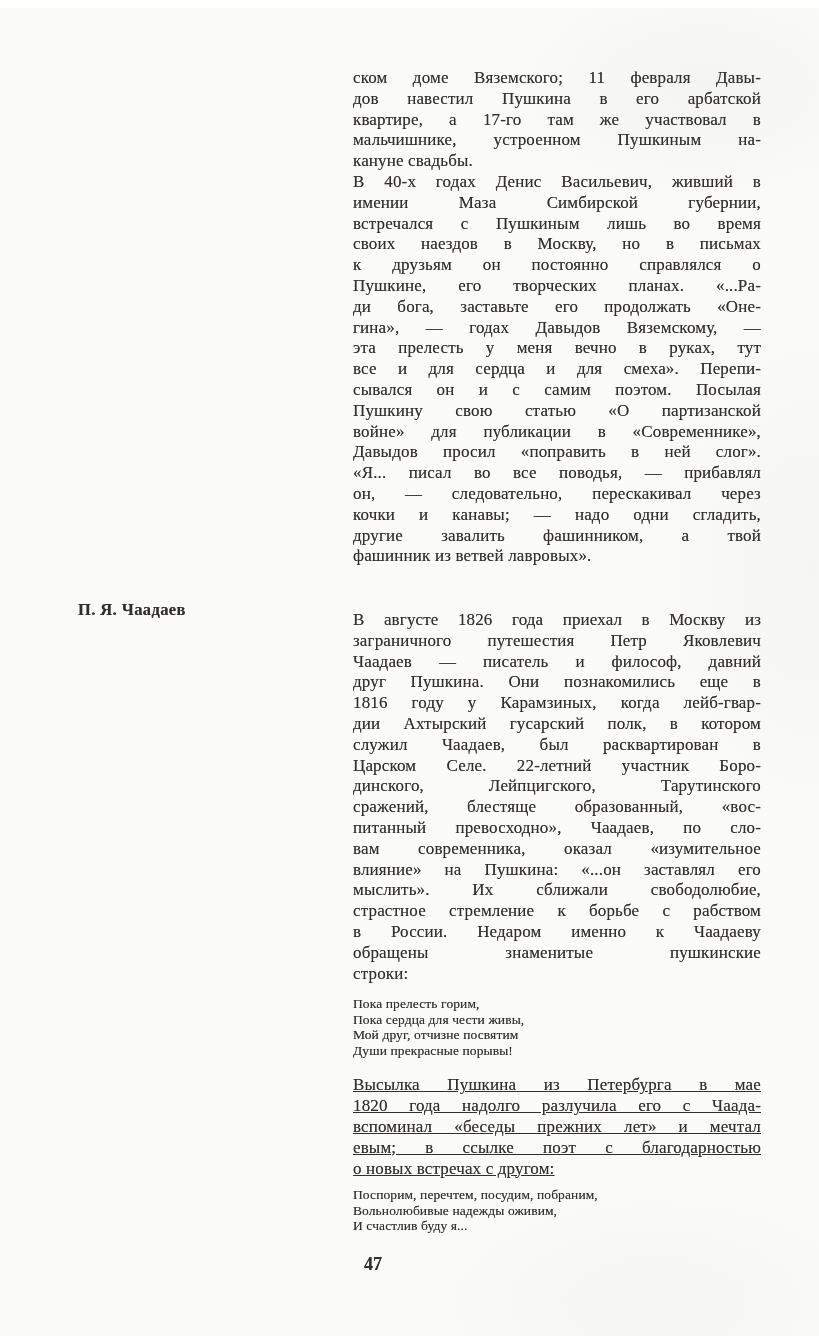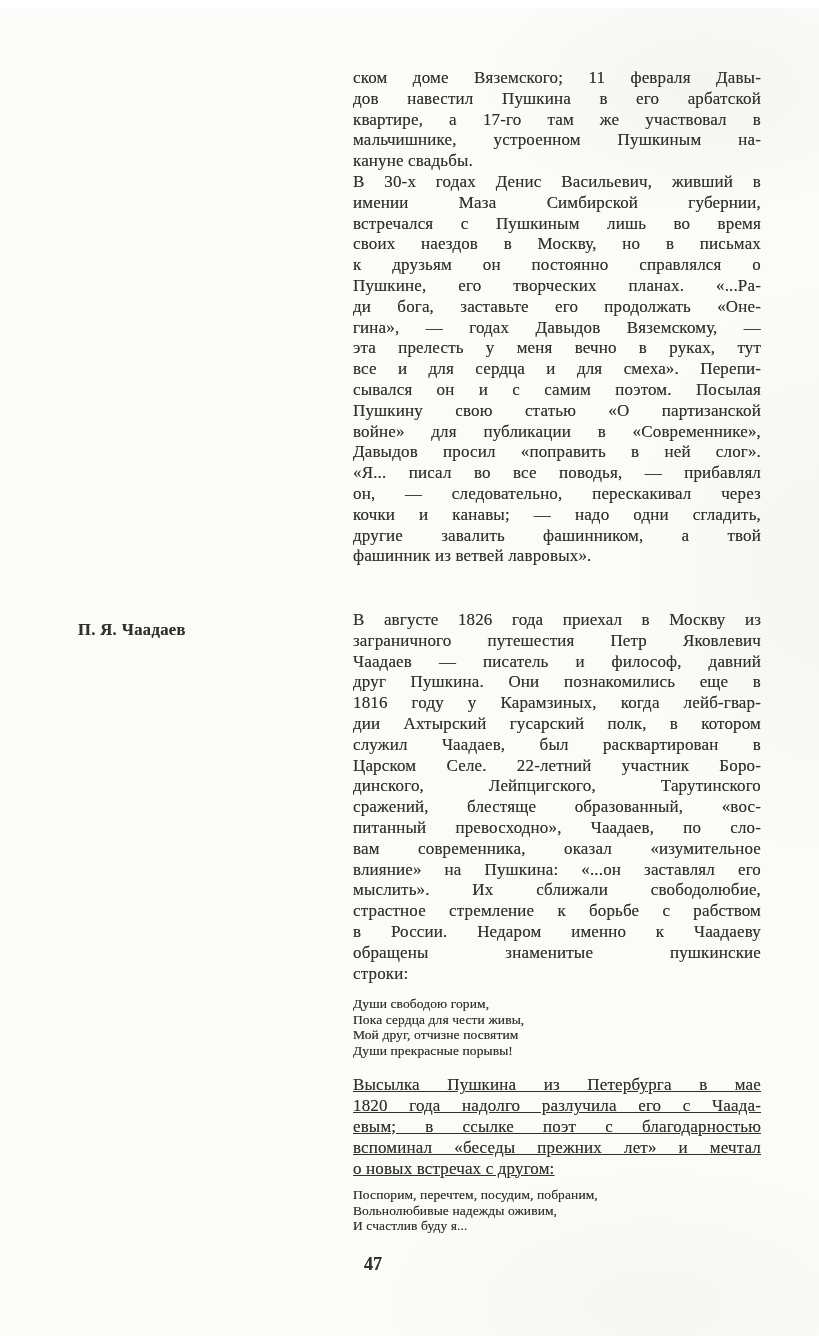--- a/index.html
+++ b/index.html
@@ -50,21 +50,21 @@
   .para.verse .line {
     text-align: left;
     text-align-last: left;
     font-size: 13.5px;
     line-height: 15.5px;
     letter-spacing: 0.1px;
   }
   .margin-heading {
     position: absolute;
     left: 78px;
-    top: 612px;
+    top: 592px;
     font-size: 16.5px;
     font-weight: bold;
     letter-spacing: 0.4px;
     text-shadow: 0 0 0.5px rgba(48,42,36,0.6);
   }
   .page-number {
     position: absolute;
     left: 364px;
     top: 1246px;
     font-size: 18px;
@@ -80,21 +80,21 @@
   <section>
     <div class="textcol textcol-1">
         <div class="para body">
           <div class="line">ском доме Вяземского; 11 февраля Давы-</div>
           <div class="line">дов навестил Пушкина в его арбатской</div>
           <div class="line">квартире, а 17-го там же участвовал в</div>
           <div class="line">мальчишнике, устроенном Пушкиным на-</div>
           <div class="line last">кануне свадьбы.</div>
         </div>
         <div class="para body">
-          <div class="line">В 30-х годах Денис Васильевич, живший в</div>
+          <div class="line">В 40-х годах Денис Васильевич, живший в</div>
           <div class="line">имении Маза Симбирской губернии,</div>
           <div class="line">встречался с Пушкиным лишь во время</div>
           <div class="line">своих наездов в Москву, но в письмах</div>
           <div class="line">к друзьям он постоянно справлялся о</div>
           <div class="line">Пушкине, его творческих планах. «...Ра-</div>
           <div class="line">ди бога, заставьте его продолжать «Оне-</div>
           <div class="line">гина», — годах Давыдов Вяземскому, —</div>
           <div class="line">эта прелесть у меня вечно в руках, тут</div>
           <div class="line">все и для сердца и для смеха». Перепи-</div>
           <div class="line">сывался он и с самим поэтом. Посылая</div>
@@ -127,30 +127,30 @@
           <div class="line">питанный превосходно», Чаадаев, по сло-</div>
           <div class="line">вам современника, оказал «изумительное</div>
           <div class="line">влияние» на Пушкина: «...он заставлял его</div>
           <div class="line">мыслить». Их сближали свободолюбие,</div>
           <div class="line">страстное стремление к борьбе с рабством</div>
           <div class="line">в России. Недаром именно к Чаадаеву</div>
           <div class="line">обращены знаменитые пушкинские</div>
           <div class="line last">строки:</div>
         </div>
         <div class="para verse">
-          <div class="line">Души свободою горим,</div>
+          <div class="line">Пока прелесть горим,</div>
           <div class="line">Пока сердца для чести живы,</div>
           <div class="line">Мой друг, отчизне посвятим</div>
           <div class="line last">Души прекрасные порывы!</div>
         </div>
         <div class="para body">
           <div class="line">Высылка Пушкина из Петербурга в мае</div>
           <div class="line">1820 года надолго разлучила его с Чаада-</div>
+          <div class="line">вспоминал «беседы прежних лет» и мечтал</div>
           <div class="line">евым; в ссылке поэт с благодарностью</div>
-          <div class="line">вспоминал «беседы прежних лет» и мечтал</div>
           <div class="line last">о новых встречах с другом:</div>
         </div>
         <div class="para verse">
           <div class="line">Поспорим, перечтем, посудим, побраним,</div>
           <div class="line">Вольнолюбивые надежды оживим,</div>
           <div class="line last">И счастлив буду я...</div>
         </div>
       </div>
   </section>
 

